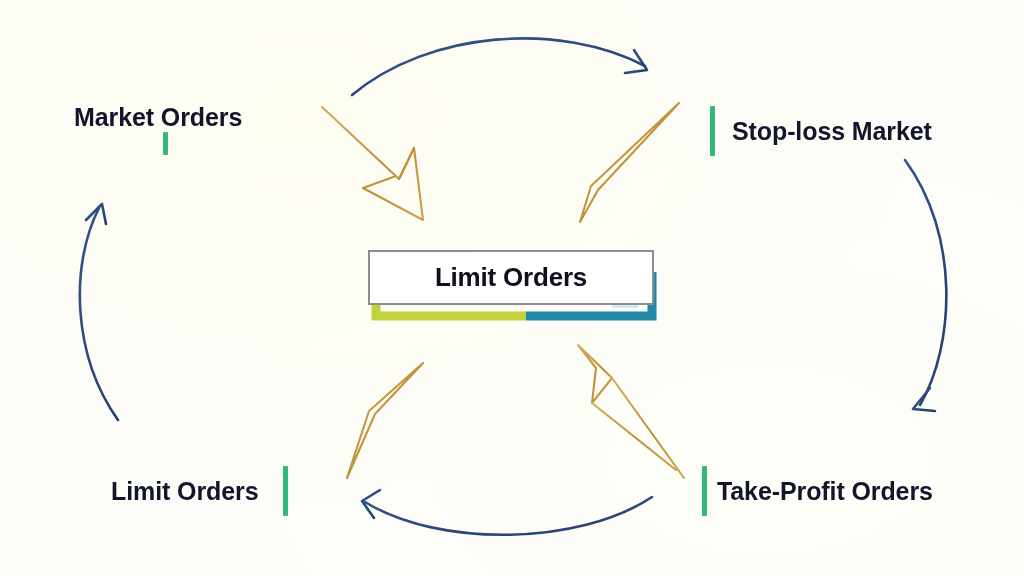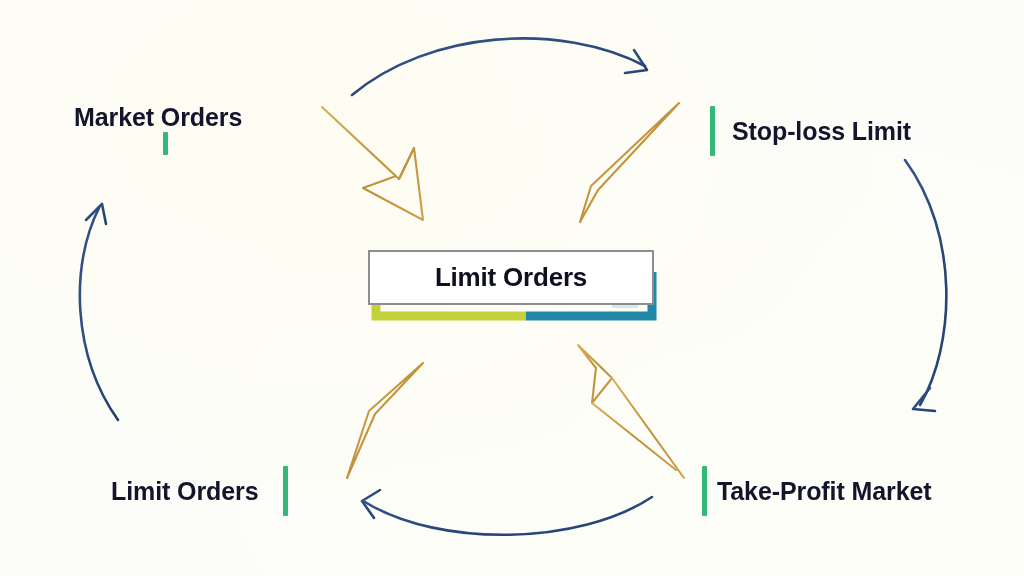--- a/index.html
+++ b/index.html
@@ -164,31 +164,31 @@
     </g>
   </svg>
 
   <div class="node" id="node-market-orders">
     <span class="node-label">Market Orders</span>
     <span class="accent-bar"></span>
   </div>
 
   <div class="node" id="node-stop-loss-orders">
     <span class="accent-bar"></span>
-    <span class="node-label">Stop-loss Limit</span>
+    <span class="node-label">Stop-loss Market</span>
   </div>
 
   <div class="node" id="node-limit-orders-left">
     <span class="node-label">Limit Orders</span>
     <span class="accent-bar"></span>
   </div>
 
   <div class="node" id="node-take-profit-orders">
     <span class="accent-bar"></span>
-    <span class="node-label">Take-Profit Market</span>
+    <span class="node-label">Take-Profit Orders</span>
   </div>
 
   <div id="center-node">
 
     <svg class="shadow-frame" viewBox="0 0 296 72">
 
       <path d="M 10,20 L 10,66 L 160,66" fill="none" stroke="#c3d23a" stroke-width="9" stroke-linejoin="miter"></path>
 
       <path d="M 160,66 L 286,66 L 286,22" fill="none" stroke="#2288a8" stroke-width="9" stroke-linejoin="miter"></path>
 

